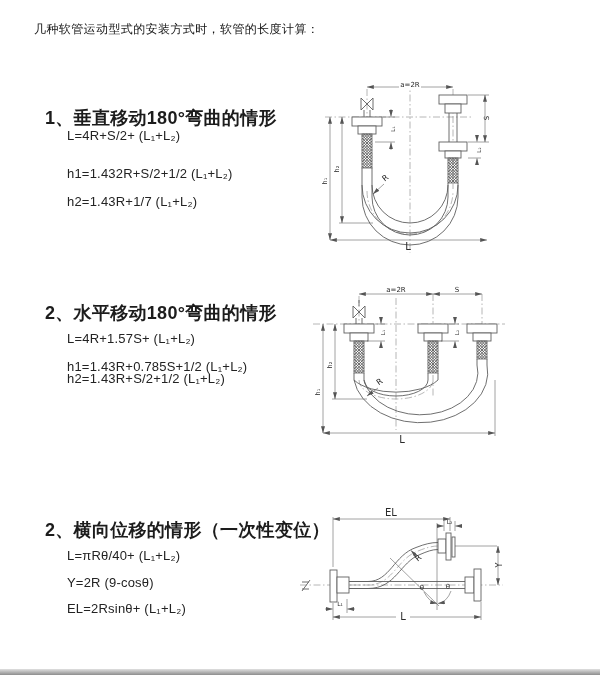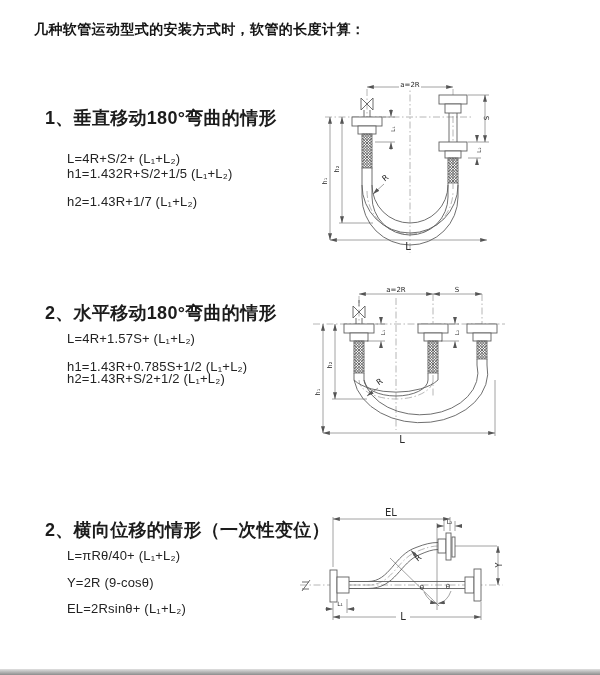--- a/index.html
+++ b/index.html
@@ -1,41 +1,41 @@
 <!DOCTYPE html>
 <html><head>
 <meta charset="utf-8">
 <style>
   html,body{margin:0;padding:0;}
   body{width:600px;height:675px;position:relative;background:#fff;overflow:hidden;
        font-family:"Liberation Sans","DejaVu Sans",sans-serif;}
   .abs{position:absolute;}
-  .title{left:34px;top:21px;font-size:14px;font-weight:bold;color:#161616;letter-spacing:.4px;}
+  .title{left:34px;top:21px;font-size:12px;font-weight:normal;color:#161616;letter-spacing:.4px;}
   .heading{left:45px;font-size:18px;font-weight:bold;color:#1c1c1c;letter-spacing:.3px;}
   .formula{left:67px;font-size:13px;color:#232323;letter-spacing:.2px;
            font-family:"Liberation Sans","DejaVu Sans",sans-serif;}
   svg{position:absolute;overflow:visible;}
   .cl line,.cl path{stroke:#7a7a7a;stroke-width:.55;fill:none;stroke-dasharray:7 2.5 1.5 2.5;}
   .geo line,.geo path{stroke:#5f5f5f;stroke-width:.9;fill:none;}
   .geo rect{stroke:#5f5f5f;stroke-width:.9;fill:#fff;}
   .geo rect.hatch{fill:none;stroke-width:.8;}
   .dim line,.dim path{stroke:#555;stroke-width:.55;fill:none;}
   .lbl{fill:#2a2a2a;font-family:"DejaVu Sans",sans-serif;}
   .lblbg{fill:#fff;stroke:none;}
   .page-edge{left:0;right:0;bottom:0;height:6px;
              background:linear-gradient(#e0e0e0,#8d8d8d);}
 </style>
 </head>
 <body>
 
 <div class="abs title">几种软管运动型式的安装方式时，软管的长度计算：</div>
 
 <div class="abs heading" style="top:106px">1、垂直移动180°弯曲的情形</div>
-<div class="abs formula" style="top:151px">L=4R+S/2+ (L₁+L₂)</div>
-<div class="abs formula" style="top:166px">h1=1.432R+S/2+1/5 (L₁+L₂)</div>
+<div class="abs formula" style="top:128px">L=4R+S/2+ (L₁+L₂)</div>
+<div class="abs formula" style="top:166px">h1=1.432R+S/2+1/2 (L₁+L₂)</div>
 <div class="abs formula" style="top:194px">h2=1.43R+1/7 (L₁+L₂)</div>
 
 <div class="abs heading" style="top:301px">2、水平移动180°弯曲的情形</div>
 <div class="abs formula" style="top:331px">L=4R+1.57S+ (L₁+L₂)</div>
 <div class="abs formula" style="top:359px">h1=1.43R+0.785S+1/2 (L₁+L₂)</div>
 <div class="abs formula" style="top:371px">h2=1.43R+S/2+1/2 (L₁+L₂)</div>
 
 <div class="abs heading" style="top:518px">2、横向位移的情形（一次性变位）</div>
 <div class="abs formula" style="top:548px">L=πRθ/40+ (L₁+L₂)</div>
 <div class="abs formula" style="top:575px">Y=2R (9-cosθ)</div>

